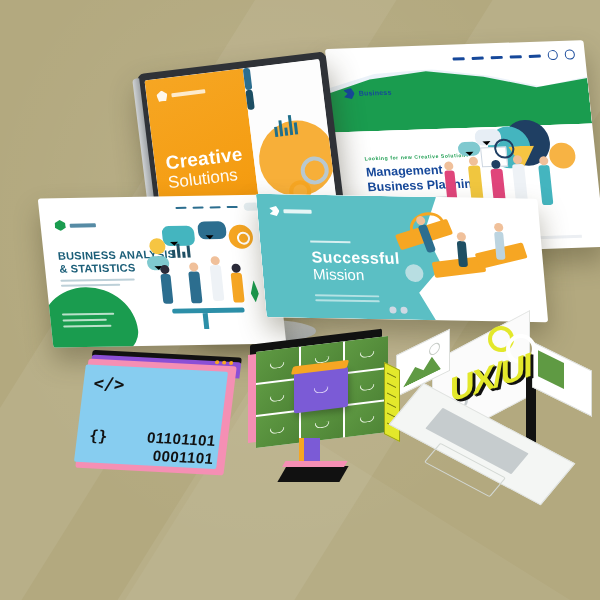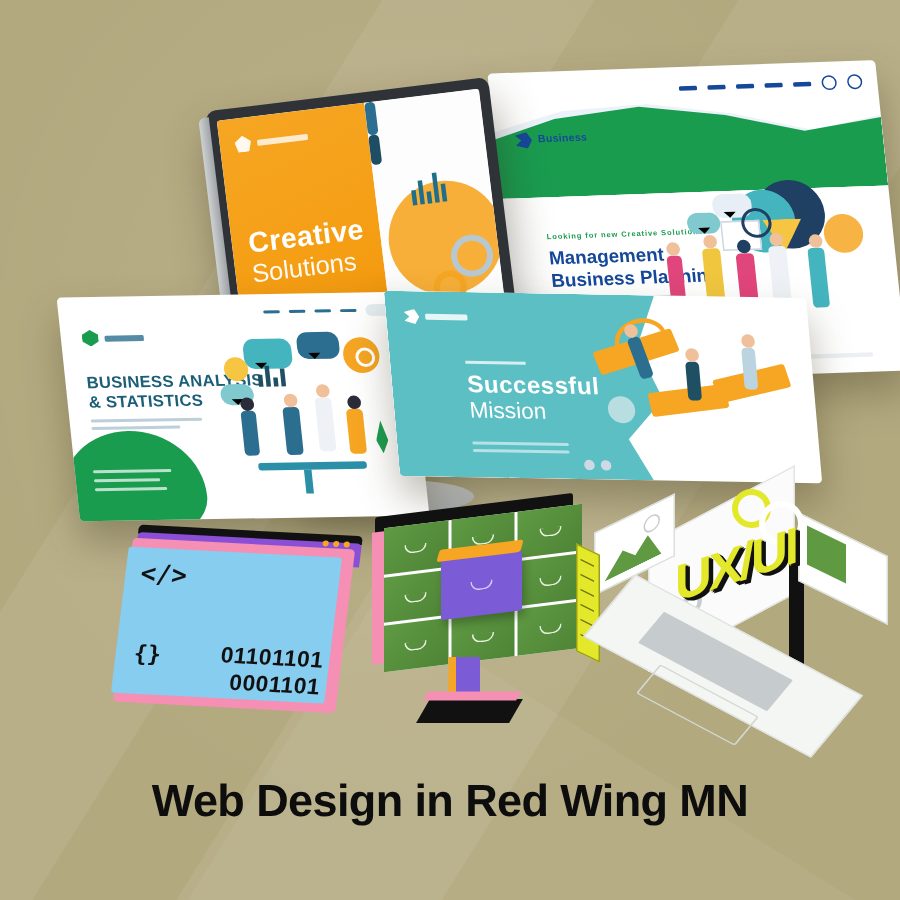--- a/index.html
+++ b/index.html
@@ -472,15 +472,14 @@
     </div>
     <div class="lp-pill"></div>
     <div class="lp-gear a"></div>
     <div class="lp-gear b"></div>
     <div class="uxui">UX/UI</div>
     <div class="lp-base"></div>
     <div class="lp-keys"></div>
     <div class="lp-trackpad"></div>
   </div>
 
-  <div id="caption">Web Design in Red Wing MN</div>
 
 </div>
 
 </body></html>

